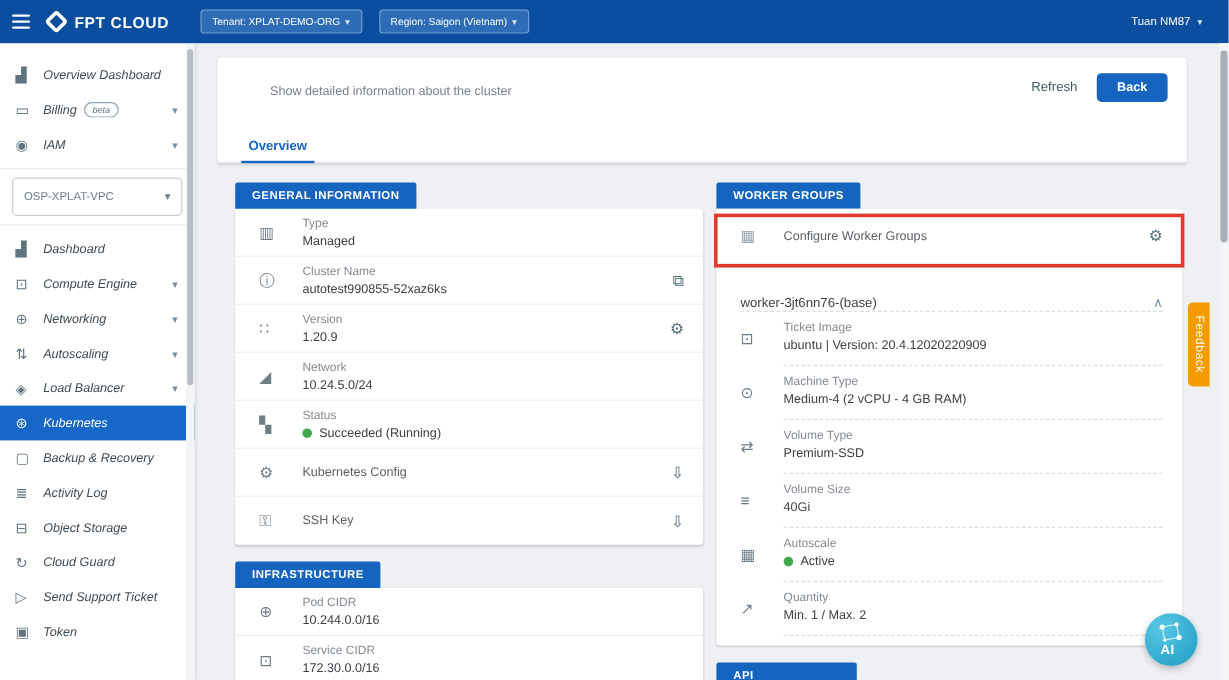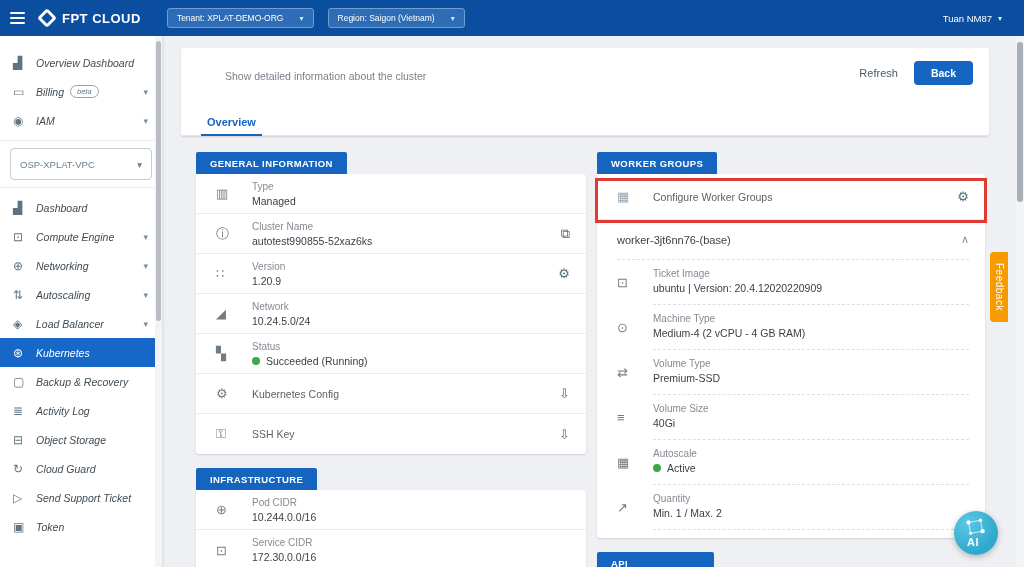--- a/index.html
+++ b/index.html
@@ -6,21 +6,21 @@
   html,body { width:1024px; height:567px; overflow:hidden; font-family:"Liberation Sans", sans-serif; background:#eef0f3; }
   .root { position:relative; width:1024px; height:567px; background:#eef0f3; overflow:hidden; }
 
   
   .topbar { position:absolute; left:0; top:0; width:1024px; height:36px; background:var(--header_bg,#0b4d9e); display:flex; align-items:center; color:#fff; z-index:40; }
   .burger { width:34px; height:36px; display:flex; flex-direction:column; justify-content:center; align-items:center; gap:3px; cursor:pointer; }
   .burger i { display:block; width:15px; height:2px; background:#fff; border-radius:1px; }
   .brand { display:flex; align-items:center; gap:8px; margin:0 26px 0 6px; cursor:pointer; }
   .logo-mark { width:14px; height:14px; border:3px solid #fff; border-radius:3px; transform:rotate(45deg); }
   .brand-name { font-size:13px; font-weight:bold; letter-spacing:.5px; white-space:nowrap; }
-  .pill { display:flex; align-items:center; gap:16px; background:#2e6db6; border:1px solid #6f9fd2; border-radius:3px; font-size:8.5px; color:#fff; padding:4px 9px; margin-right:14px; cursor:pointer; white-space:nowrap; }
+  .pill { display:flex; align-items:center; gap:4px; background:#2e6db6; border:1px solid #6f9fd2; border-radius:3px; font-size:8.5px; color:#fff; padding:4px 9px; margin-right:14px; cursor:pointer; white-space:nowrap; }
   .pill .caret, .user .caret { font-size:8px; color:#d7e4f2; }
   .top-spacer { flex:1; }
   .user { display:flex; align-items:center; gap:6px; font-size:9.5px; margin-right:22px; cursor:pointer; white-space:nowrap; }
 
   
   .sidebar { position:absolute; left:0; top:36px; width:162px; height:531px; background:#fff; box-shadow:1px 0 3px rgba(0,0,0,.10); z-index:30; padding-top:12px; }
   .side-scroll { position:absolute; right:0; top:0; width:7px; height:100%; background:#f3f4f5; }
   .side-thumb { position:absolute; top:5px; left:1px; width:5px; height:280px; background:#b9bec4; border-radius:3px; cursor:pointer; }
   .side-item { display:flex; align-items:center; height:29px; padding:0 14px 0 13px; color:#3f4b54; font-size:10.5px; cursor:pointer; }
   .side-item .ic { width:23px; font-size:12px; color:#5f7480; flex:none; }
@@ -61,21 +61,21 @@
   .g-value { font-size:10.5px; color:#3c4146; margin-top:3px; display:flex; align-items:center; gap:6px; white-space:nowrap; }
   .g-action { color:#546e7a; font-size:13px; cursor:pointer; flex:none; }
   .dot { width:8px; height:8px; border-radius:50%; background:var(--status_green,#3fa74a); display:inline-block; flex:none; }
 
   
   .wg-card { position:relative; }
   .annotate { position:absolute; left:-2px; right:-2px; top:4px; height:45px; border:3px solid var(--annotation_red,#e23a30); z-index:6; pointer-events:none; }
   .wg-configure { display:flex; align-items:center; height:46px; padding:0 16px 0 20px; border-bottom:1px solid #ececef; cursor:pointer; }
   .wg-configure .g-ic { color:#9aa5ad; }
   .wg-configure .lbl { flex:1; font-size:10.5px; color:#5c6166; }
-  .wg-group { display:flex; align-items:center; height:40px; margin:0 16px 0 20px; border-bottom:1px dashed #dcdfe3; cursor:pointer;gap:15px; }
+  .wg-group { display:flex; align-items:flex-end; height:40px; margin:0 16px 0 20px; border-bottom:1px dashed #dcdfe3; cursor:pointer;gap:15px; }
   .wg-group .name { flex:1; font-size:11px; color:#3c4146; }
   .wg-group .chev { color:#78909c; font-size:11px; }
   .w-row { display:flex; align-items:center; padding:0 16px 0 20px; }
   .w-row .g-ic { align-self:center; }
   .w-txt { flex:1; border-bottom:1px dashed #dcdfe3; padding:8px 0 10px; min-width:0; }
   .wg-pad { height:8px; }
 
   .sec-gap { height:14px; }
 
   

